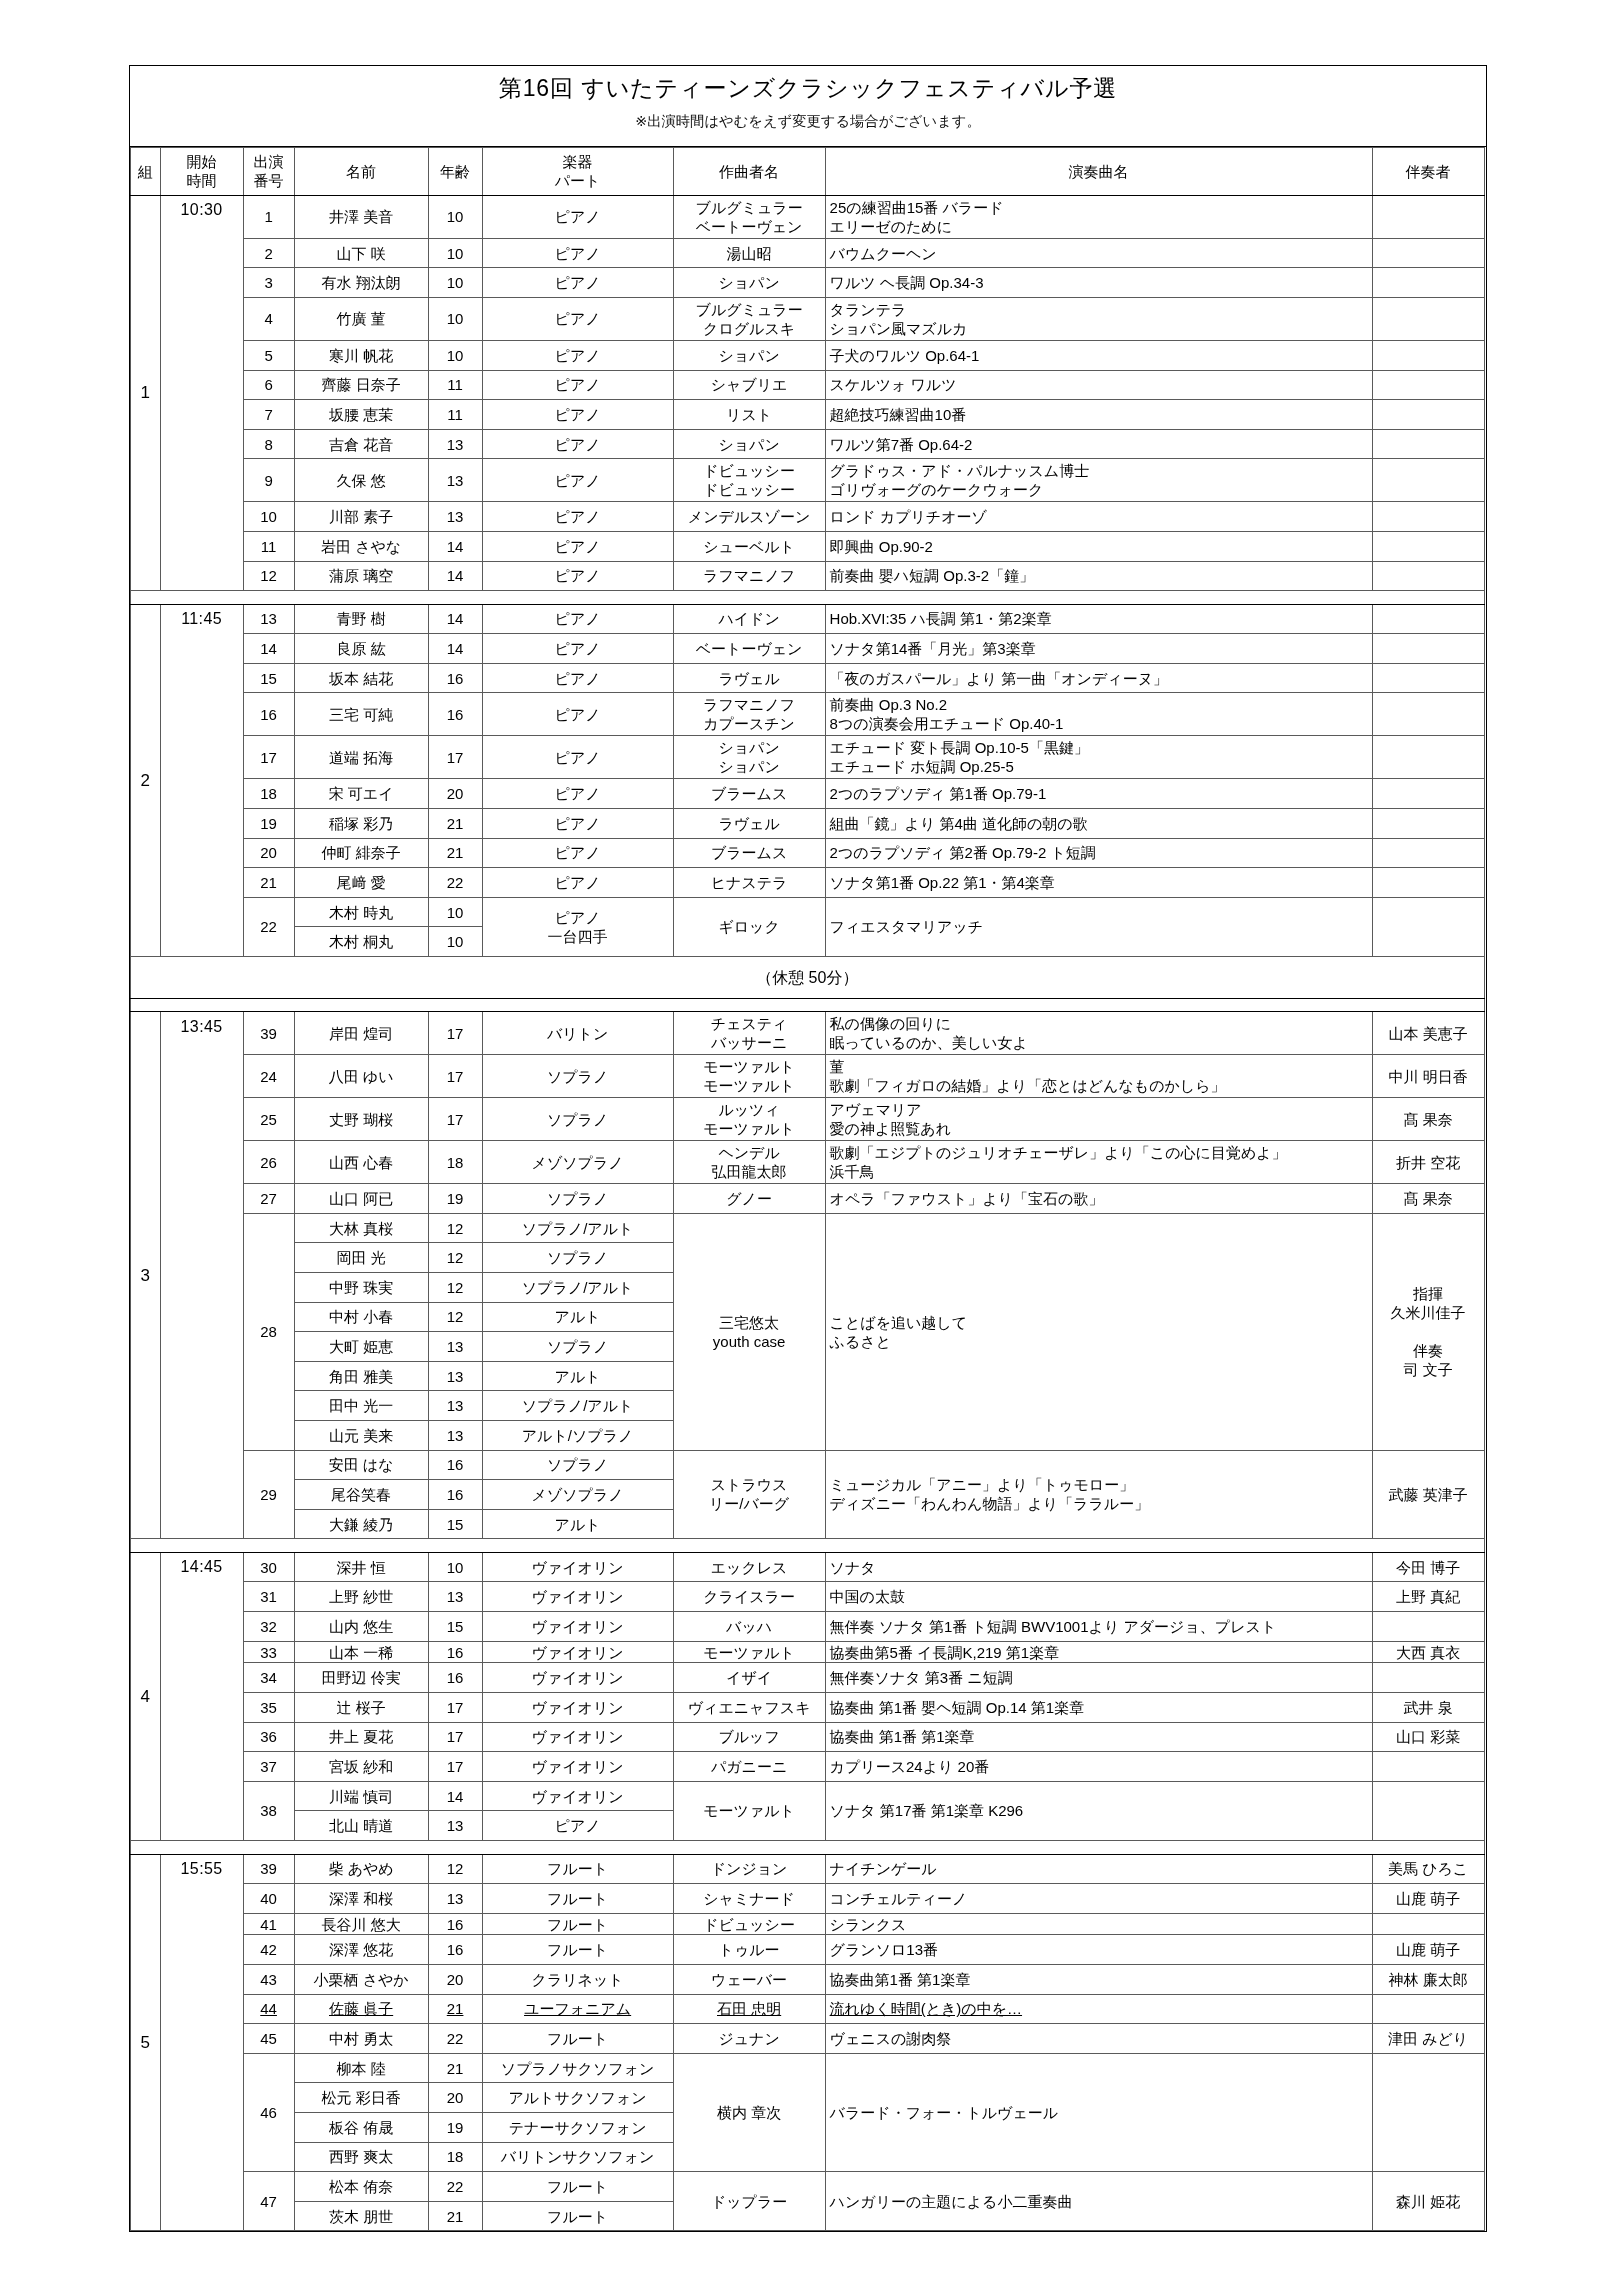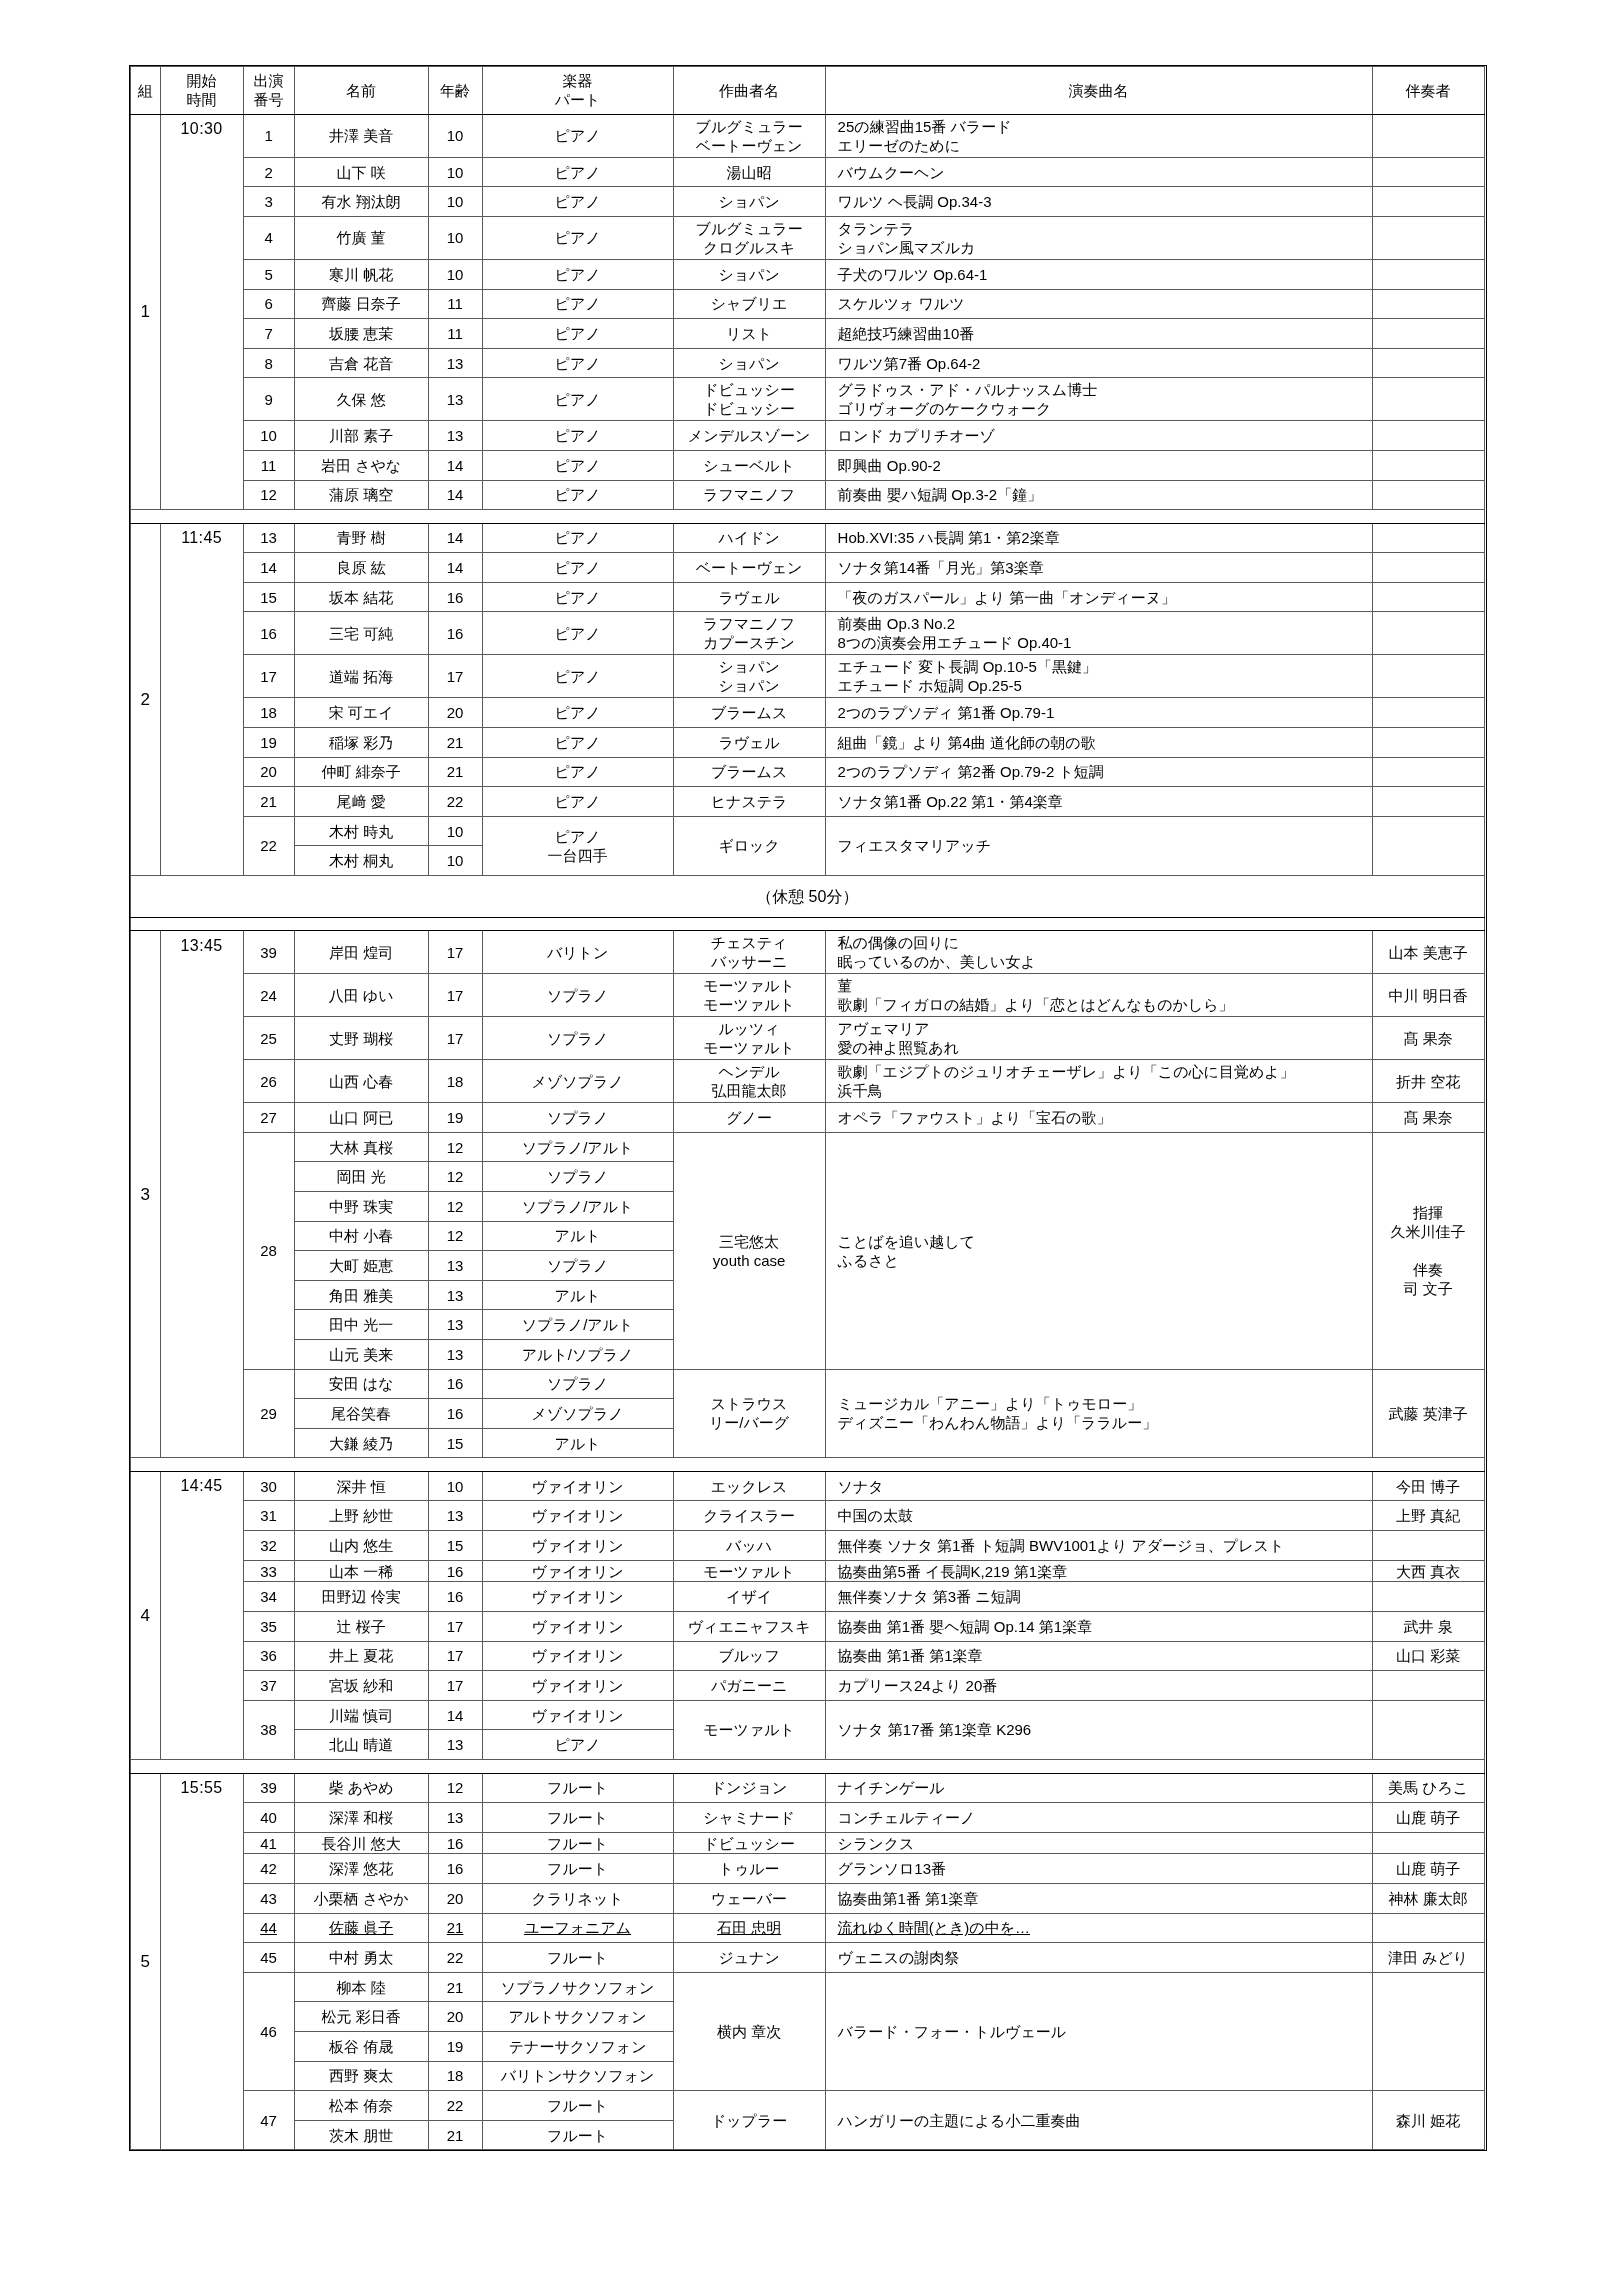--- a/index.html
+++ b/index.html
@@ -25,31 +25,35 @@
   th,td{
     border:0.9px solid #5a5a5a;padding:0.9px 3.6px;font-size:15px;line-height:19px;
     overflow:hidden;vertical-align:middle;
   }
   thead th{
     height:45px;font-weight:normal;text-align:center;white-space:pre-line;
     border-bottom:1.8px solid #000;background:#fff;
   }
   td.c{text-align:center;}
   td.pre{white-space:pre-line;}
-  td.piece{text-align:left;padding-left:12px;white-space:pre-line;}
+  td.piece{text-align:left;padding-left:4px;white-space:pre-line;}
   td.et{border-top:1.8px solid #000;}
   td.grp{font-size:17px;}
   td.time{vertical-align:top;padding-top:4.5px;font-size:16px;letter-spacing:0.4px;}
   tr.seprow td{border-top:1.8px solid #000;border-bottom:1.8px solid #000;height:12.5px;padding:0;}
   tr.brkrow td{border-top:1.8px solid #000;border-bottom:1.8px solid #000;height:39px;text-align:center;font-size:16px;}
 </style>
 </head>
 <body>
 
 <div class="sheet">
+  <div class="titlebox">
+    <div class="title">第16回 すいたティーンズクラシックフェスティバル予選</div>
+    <div class="note">※出演時間はやむをえず変更する場合がございます。</div>
+  </div>
   <table class="program">
     <colgroup>
         <col style="width: 29.6px;">
         <col style="width: 83px;">
         <col style="width: 51px;">
         <col style="width: 134px;">
         <col style="width: 54px;">
         <col style="width: 191px;">
         <col style="width: 152px;">
         <col style="width: 547px;">

